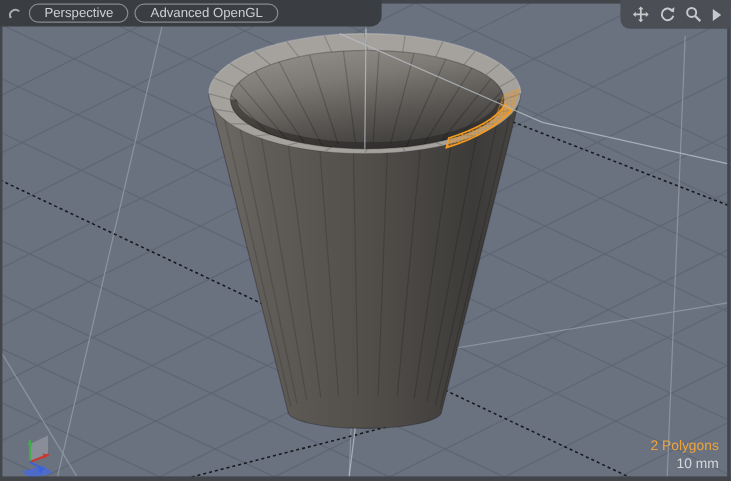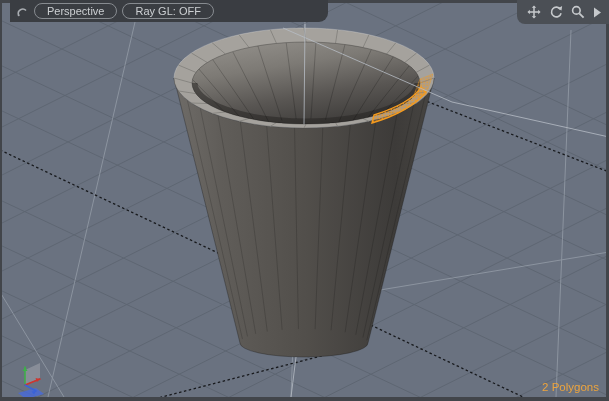--- a/index.html
+++ b/index.html
@@ -14,21 +14,21 @@
   
   .edge{position:absolute;background:#42454a;z-index:40;}
   #edge-top{left:0;top:0;width:609px;height:3px;}
   #edge-left{left:0;top:0;width:2px;height:401px;}
   #edge-right{right:0;top:0;width:3px;height:401px;}
   #edge-bottom{left:0;bottom:0;width:609px;height:4px;}
   
   #toolbar{
     position:absolute;left:0;top:0;height:22px;width:318px;z-index:50;
     background:#3a3d42;border-radius:0 0 9px 0;
-    display:flex;align-items:center;padding-left:6px;gap:5px;margin-left:10px;
+    display:flex;align-items:center;padding-left:6px;gap:5px;
   }
   .vp-btn{
     height:16px;border:1px solid #878b90;border-radius:9px;
     background:transparent;color:#cdd0d3;font-size:11px;line-height:14px;
     padding:0 12px;display:flex;align-items:center;white-space:nowrap;
     font-family:"Liberation Sans",sans-serif;
   }
   #vp-menu-icon{width:13px;height:13px;display:inline-block;}
   
   #nav{
@@ -215,21 +215,21 @@
   <div class="edge" id="edge-bottom"></div>
 
   <div id="toolbar">
     <span id="vp-menu-icon">
       <svg width="13" height="13" viewBox="0 0 13 13">
         <path d="M2.5,9 A4.5,4.5 0 0 1 10,4.5" fill="none" stroke="#a9adb2" stroke-width="1.6"></path>
         <circle cx="2.7" cy="9.2" r="1" fill="#a9adb2"></circle>
       </svg>
     </span>
     <button class="vp-btn">Perspective</button>
-    <button class="vp-btn">Ray GL: OFF</button>
+    <button class="vp-btn">Advanced OpenGL</button>
   </div>
 
   <div id="nav">
     <span class="nav-icon">
       <svg width="14" height="14" viewBox="0 0 13 13">
         <path d="M6.5 0.4 L8.6 2.6 H7.2 V5.8 H10.4 V4.4 L12.6 6.5 L10.4 8.6 V7.2 H7.2 V10.4 H8.6 L6.5 12.6 L4.4 10.4 H5.8 V7.2 H2.6 V8.6 L0.4 6.5 L2.6 4.4 V5.8 H5.8 V2.6 H4.4 Z" fill="#c6c9cc"></path>
       </svg>
     </span>
     <span class="nav-icon">
       <svg width="14" height="14" viewBox="0 0 13 13">
@@ -245,14 +245,15 @@
     </span>
     <span class="nav-icon">
       <svg width="9" height="11" viewBox="0 0 9 11">
         <path d="M1,0.5 L8,5.5 L1,10.5 Z" fill="#c6c9cc"></path>
       </svg>
     </span>
   </div>
 
   <div id="status">
     <div class="orange">2 Polygons</div>
+    <div>10 mm</div>
   </div>
 </div>
 
 </body></html>

